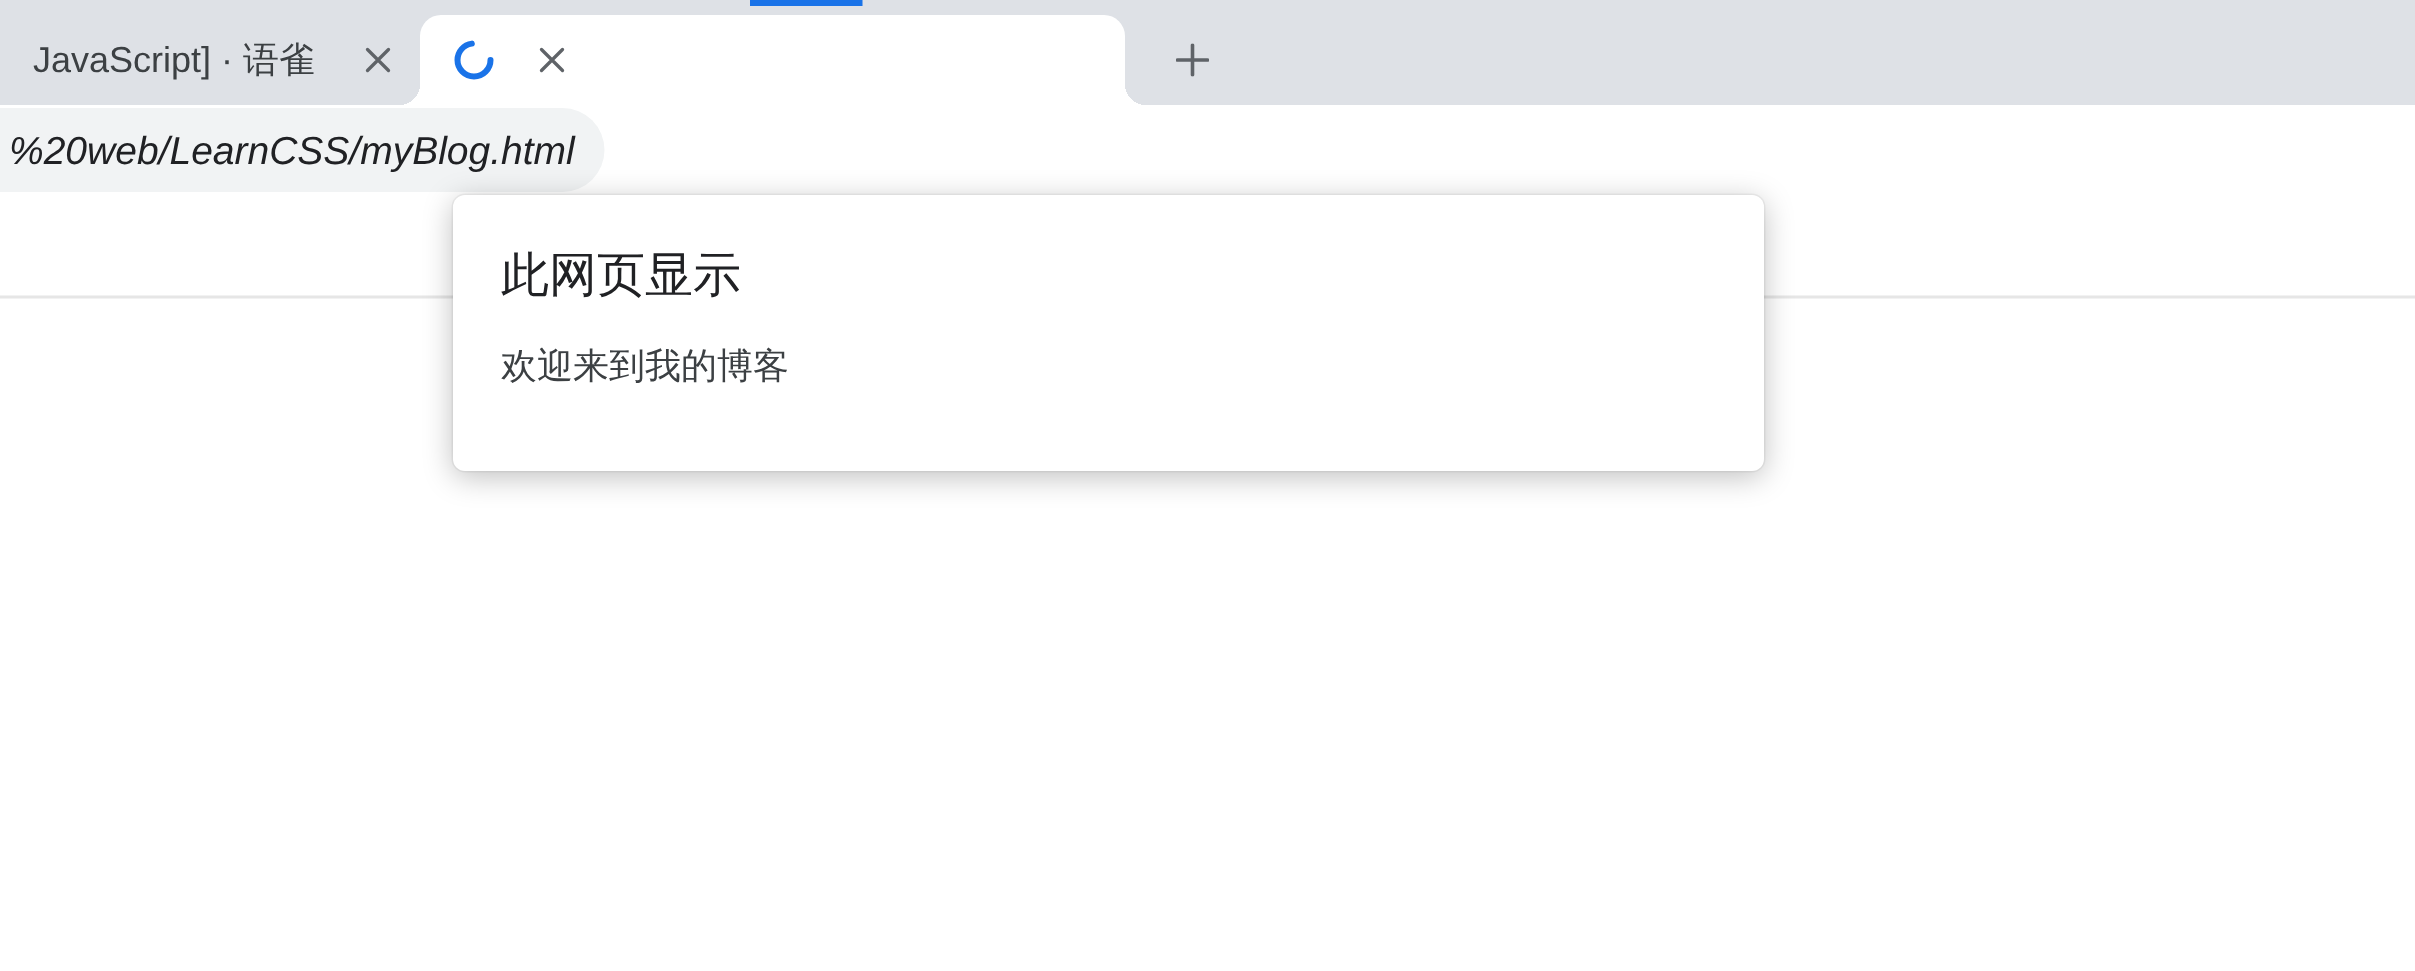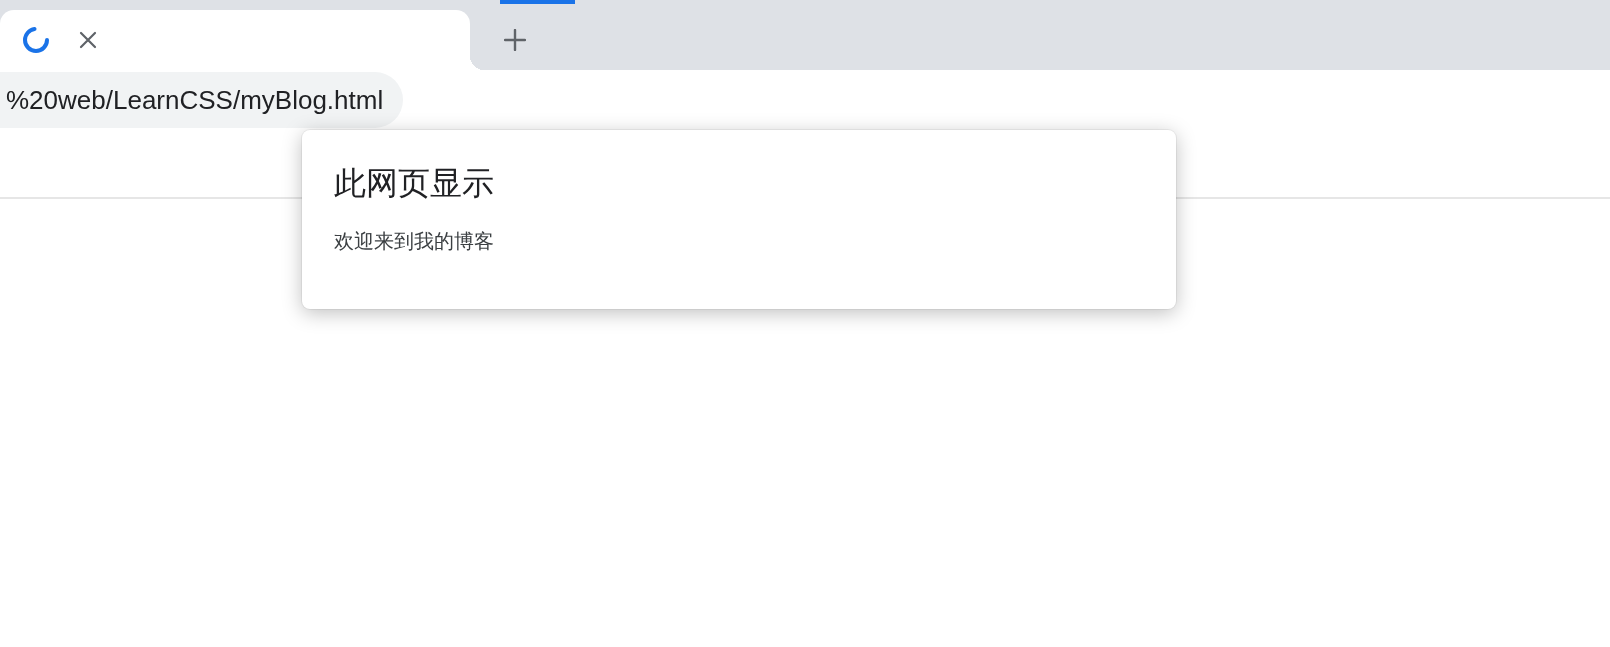--- a/index.html
+++ b/index.html
@@ -99,20 +99,21 @@
       color: #5f6368;
       font-size: 28px;
       border-radius: 50%;
     }
     .address-bar {
       height: 60px;
       background: #fff;
       border-bottom: 0px solid transparent;
       display: flex;
       align-items: center;
+      font-style: italic;
     }
     .omnibox {
       margin: 0;
       height: 56px;
       background: #f1f3f4;
       border-radius: 0 28px 28px 0;
       flex: 0 0 auto;
       padding: 0 20px 0 6px;
       display: flex;
       align-items: center;
@@ -143,21 +144,21 @@
       padding: 32px 32px 26px 32px;
       z-index: 10;
     }
     .dialog-title {
       font-size: 32px;
       color: #202124;
       margin-bottom: 22px;
       font-weight: 400;
     }
     .dialog-message {
-      font-size: 20px;
+      font-size: 24px;
       color: #3c4043;
       margin-bottom: 28px;
     }
     .dialog-actions {
       display: flex;
       justify-content: flex-end;
     }
     .ok-button {
       background: #1a73e8;
       color: #fff;
@@ -169,20 +170,28 @@
       font-size: 24px;
       cursor: pointer;
     }
   </style>
 </head>
 <body>
 
 <div class="tab-strip">
   <div class="loading-bar"></div>
 
+  <div class="tab inactive">
+    <span class="tab-title">JavaScript] · 语雀</span>
+    <span class="close-icon">
+      <svg width="18" height="18" viewBox="0 0 18 18">
+          <path d="M2 2 L16 16 M16 2 L2 16" stroke="#5f6368" stroke-width="2.2" stroke-linecap="round"></path>
+        </svg>
+    </span>
+  </div>
 
   <div class="tab active">
     <span class="spinner-icon">
       <svg width="28" height="28" viewBox="0 0 28 28">
         <circle cx="14" cy="14" r="11" fill="none" stroke="#1a73e8" stroke-width="4" stroke-linecap="round" stroke-dasharray="50 70"></circle>
       </svg>
     </span>
     <span class="close-icon">
       <svg width="18" height="18" viewBox="0 0 18 18">
           <path d="M2 2 L16 16 M16 2 L2 16" stroke="#5f6368" stroke-width="2.2" stroke-linecap="round"></path>

